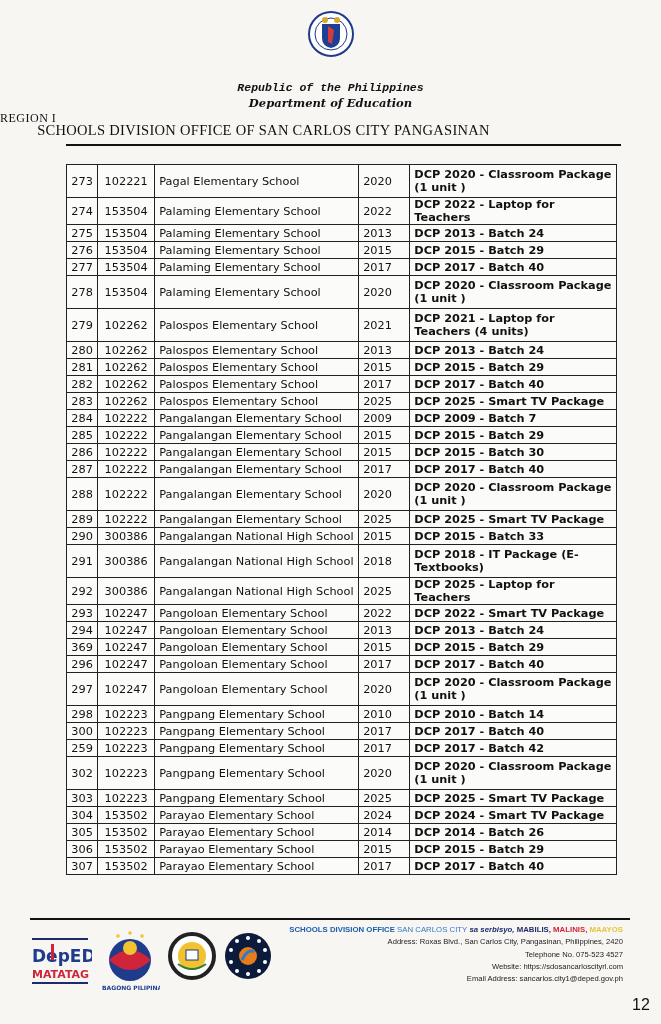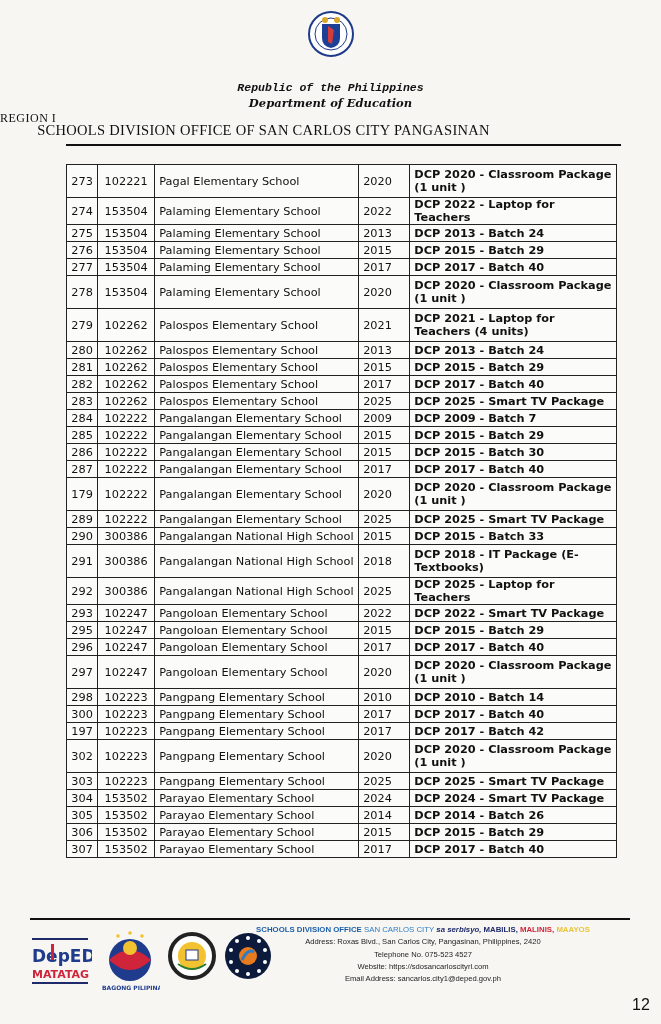--- a/index.html
+++ b/index.html
@@ -38,21 +38,21 @@
   table.dcp td.c-pkg { width: 197px; white-space: normal; font-weight: bold; }
 
   .f-rule { position: absolute; top: 918px; left: 30px; width: 600px; height: 2px; background: #111; }
   .logos { position: absolute; top: 928px; left: 30px; height: 70px; width: 235px; }
   .logo { position: absolute; }
   .deped { left: 0; top: 4px; width: 62px; height: 60px; }
   .bagong { left: 70px; top: 2px; width: 60px; height: 62px; }
   .sdo { left: 138px; top: 2px; width: 48px; height: 52px; }
   .ict { left: 193px; top: 2px; width: 50px; height: 52px; }
 
-  .contact { position: absolute; top: 924px; right: 38px; width: 400px; text-align: center;
+  .contact { position: absolute; top: 924px; right: 38px; width: 400px; text-align: right;
     font-family: "Liberation Sans", sans-serif; font-size: 7.6px; line-height: 12.3px; color: #222; }
   .contact .tag { font-size: 7.8px; font-weight: bold; }
   .c-blue { color: #1b5ea8; }
   .c-lblue { color: #2d7cc4; }
   .c-navy { color: #1f2a6b; }
   .c-red { color: #d0243a; }
   .c-yellow { color: #e8c43a; }
   .page-no { position: absolute; top: 996px; left: 632px; font-family: "Liberation Sans", sans-serif;
     font-size: 16px; color: #111; }
 </style>
@@ -176,21 +176,21 @@
         <td class="c-pkg">DCP 2015 - Batch 30</td>
       </tr>
       <tr>
         <td class="c-no">287</td>
         <td class="c-id">102222</td>
         <td class="c-name">Pangalangan Elementary School</td>
         <td class="c-year">2017</td>
         <td class="c-pkg">DCP 2017 - Batch 40</td>
       </tr>
       <tr class="tall">
-        <td class="c-no">179</td>
+        <td class="c-no">288</td>
         <td class="c-id">102222</td>
         <td class="c-name">Pangalangan Elementary School</td>
         <td class="c-year">2020</td>
         <td class="c-pkg">DCP 2020 - Classroom Package (1 unit )</td>
       </tr>
       <tr>
         <td class="c-no">289</td>
         <td class="c-id">102222</td>
         <td class="c-name">Pangalangan Elementary School</td>
         <td class="c-year">2025</td>
@@ -218,21 +218,28 @@
         <td class="c-pkg">DCP 2025 - Laptop for Teachers</td>
       </tr>
       <tr>
         <td class="c-no">293</td>
         <td class="c-id">102247</td>
         <td class="c-name">Pangoloan Elementary School</td>
         <td class="c-year">2022</td>
         <td class="c-pkg">DCP 2022 - Smart TV Package</td>
       </tr>
       <tr>
-        <td class="c-no">295</td>
+        <td class="c-no">294</td>
+        <td class="c-id">102247</td>
+        <td class="c-name">Pangoloan Elementary School</td>
+        <td class="c-year">2013</td>
+        <td class="c-pkg">DCP 2013 - Batch 24</td>
+      </tr>
+      <tr>
+        <td class="c-no">369</td>
         <td class="c-id">102247</td>
         <td class="c-name">Pangoloan Elementary School</td>
         <td class="c-year">2015</td>
         <td class="c-pkg">DCP 2015 - Batch 29</td>
       </tr>
       <tr>
         <td class="c-no">296</td>
         <td class="c-id">102247</td>
         <td class="c-name">Pangoloan Elementary School</td>
         <td class="c-year">2017</td>
@@ -253,21 +260,21 @@
         <td class="c-pkg">DCP 2010 - Batch 14</td>
       </tr>
       <tr>
         <td class="c-no">300</td>
         <td class="c-id">102223</td>
         <td class="c-name">Pangpang Elementary School</td>
         <td class="c-year">2017</td>
         <td class="c-pkg">DCP 2017 - Batch 40</td>
       </tr>
       <tr>
-        <td class="c-no">197</td>
+        <td class="c-no">259</td>
         <td class="c-id">102223</td>
         <td class="c-name">Pangpang Elementary School</td>
         <td class="c-year">2017</td>
         <td class="c-pkg">DCP 2017 - Batch 42</td>
       </tr>
       <tr class="tall">
         <td class="c-no">302</td>
         <td class="c-id">102223</td>
         <td class="c-name">Pangpang Elementary School</td>
         <td class="c-year">2020</td>

